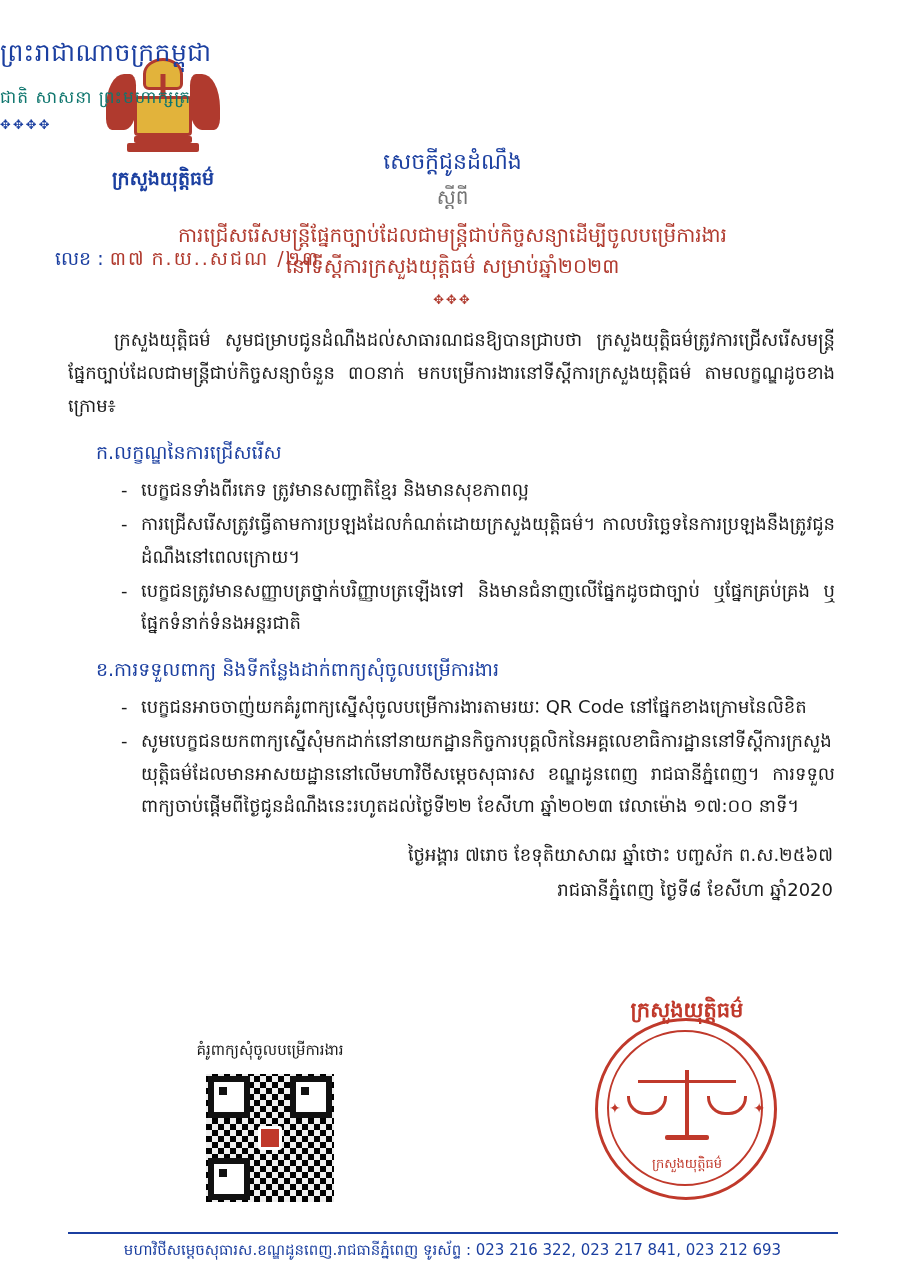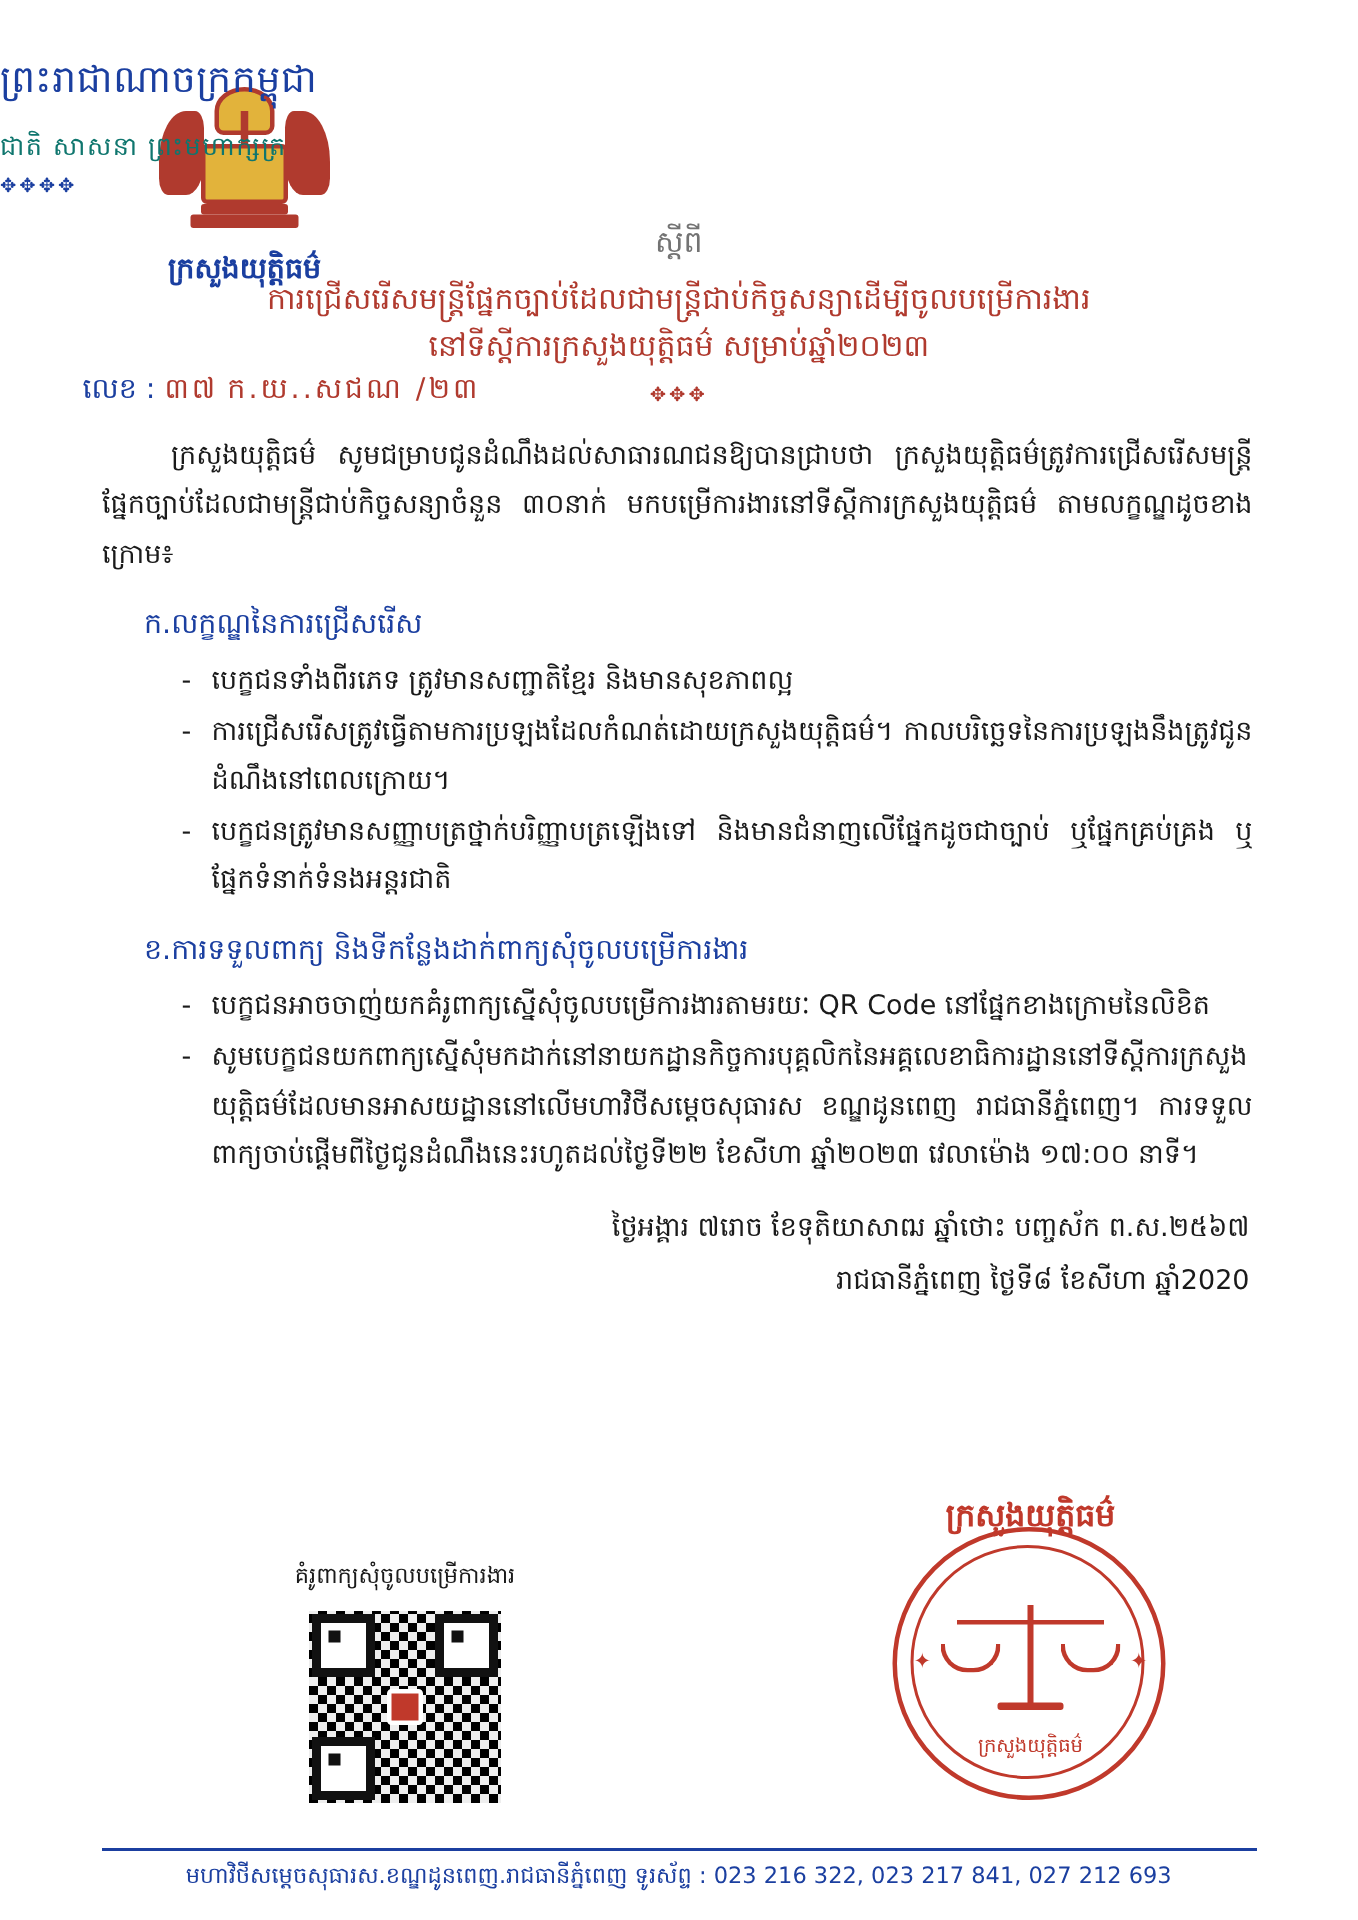--- a/index.html
+++ b/index.html
@@ -406,20 +406,21 @@
     <div class="divider-small">✥✥✥✥</div>
   </div>
 
   <div class="ref-line">
     <span>លេខ :</span>
     <span class="ref-num">៣៧</span>
     <span class="ref-num">ក.យ..សជណ /២៣</span>
   </div>
 
   <div class="title-block">
+    <div class="doc-type">សេចក្តីជូនដំណឹង</div>
     <div class="doc-about">ស្តីពី</div>
     <div class="doc-subject">ការជ្រើសរើសមន្ត្រីផ្នែកច្បាប់ដែលជាមន្ត្រីជាប់កិច្ចសន្យាដើម្បីចូលបម្រើការងារ</div>
     <div class="doc-subject">នៅទីស្តីការក្រសួងយុត្តិធម៌ សម្រាប់ឆ្នាំ២០២៣</div>
     <div class="rule-deco">✥✥✥</div>
   </div>
 
   <div class="body-wrap">
     <div class="para">ក្រសួងយុត្តិធម៌ សូមជម្រាបជូនដំណឹងដល់សាធារណជនឱ្យបានជ្រាបថា ក្រសួងយុត្តិធម៌ត្រូវការជ្រើសរើសមន្ត្រីផ្នែកច្បាប់ដែលជាមន្ត្រីជាប់កិច្ចសន្យាចំនួន ៣០នាក់ មកបម្រើការងារនៅទីស្តីការក្រសួងយុត្តិធម៌ តាមលក្ខណ្ឌដូចខាងក្រោម៖</div>
 
     <div class="section-head">ក.លក្ខណ្ឌនៃការជ្រើសរើស</div>
@@ -464,17 +465,17 @@
       <div class="finder tr"></div>
       <div class="finder bl"></div>
       <div class="center-dot"></div>
     </div>
   </div>
 
   <div class="footer">
     <div class="footer-rule"></div>
     <div class="footer-text">
       <span>មហាវិថីសម្តេចសុធារស.ខណ្ឌដូនពេញ.រាជធានីភ្នំពេញ  ទូរស័ព្ទ :</span>
-      <span class="phones">023 216 322, 023 217 841, 027 212 693</span>
+      <span class="phones">023 216 322, 023 217 841, 023 212 693</span>
     </div>
   </div>
 
 </div>
 
 </body></html>

